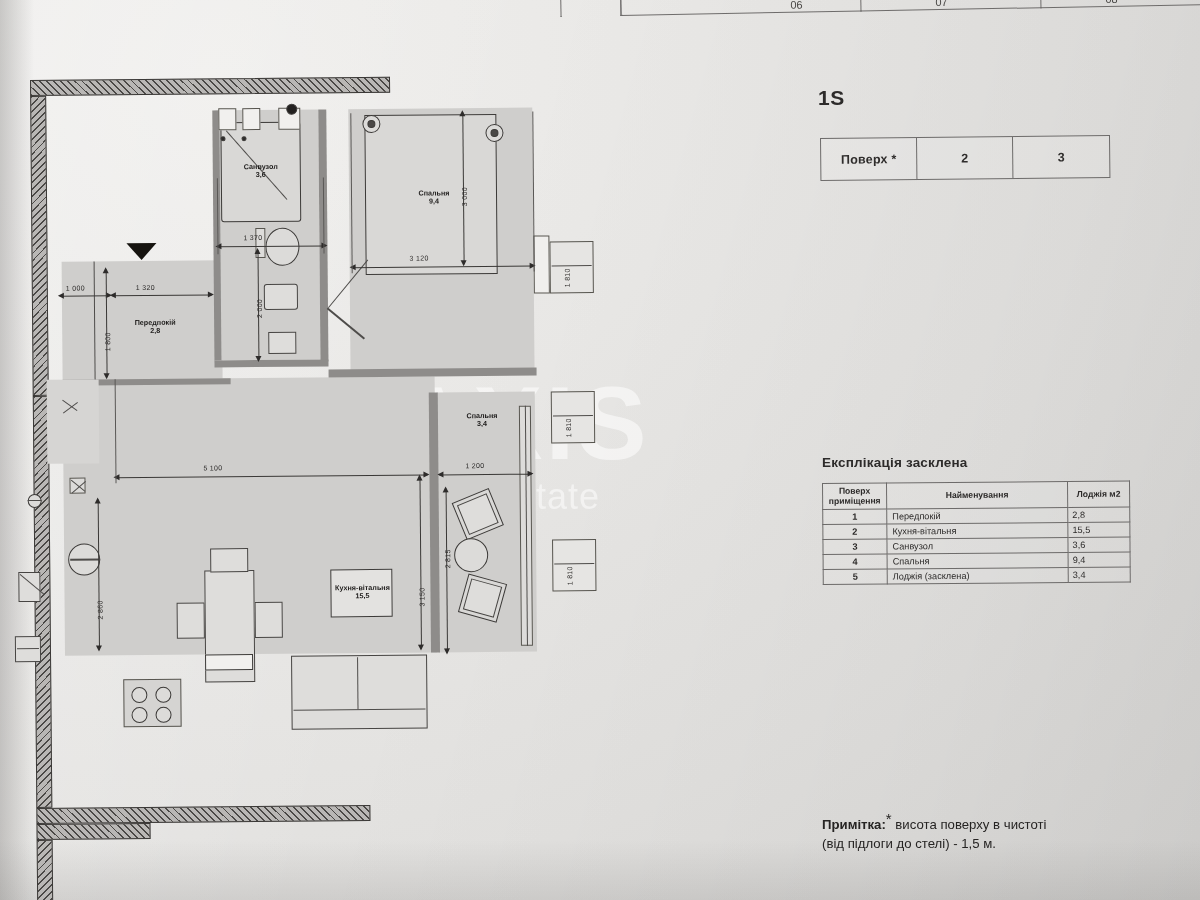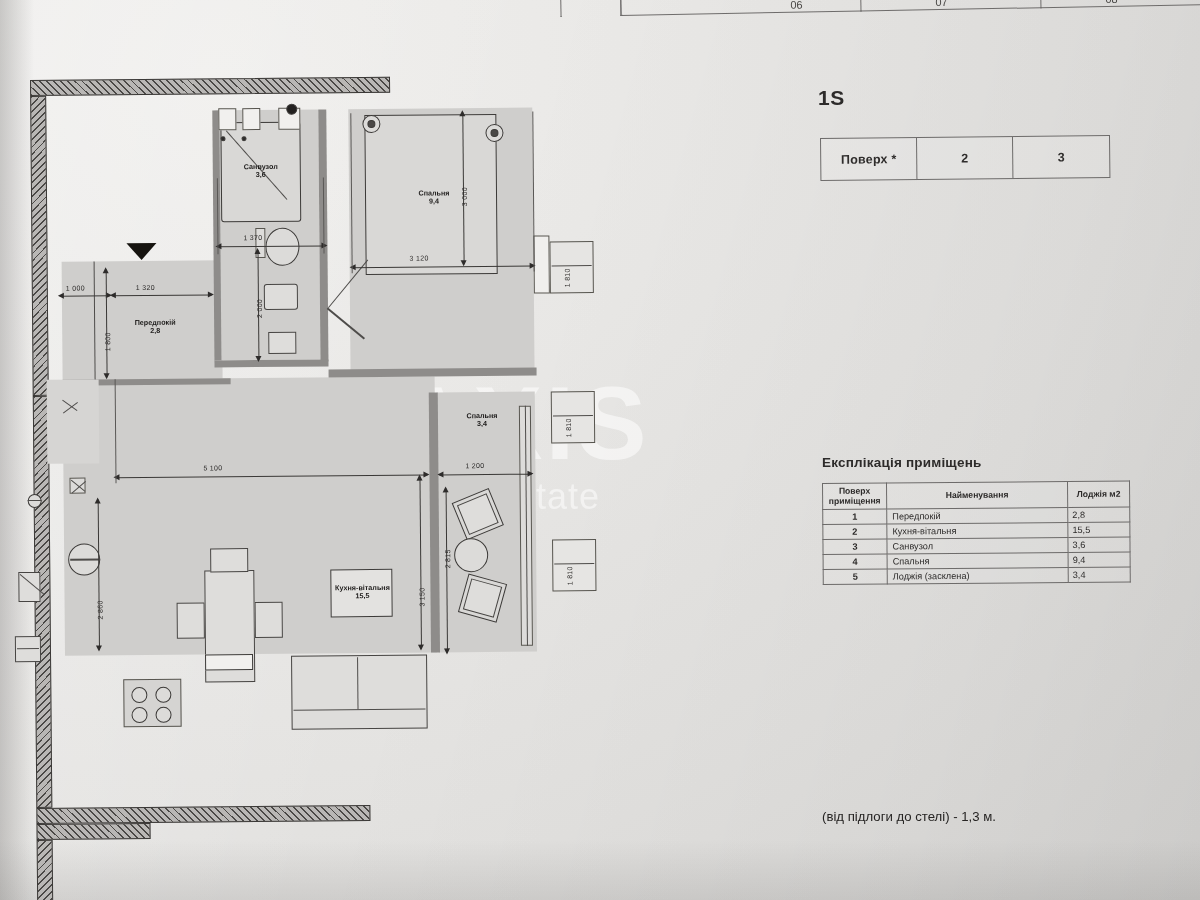--- a/index.html
+++ b/index.html
@@ -121,21 +121,21 @@
   <div class="c c1">Поверх *</div>
   <div class="c c2">2</div>
   <div class="c c3">3</div>
 </div>
 
 <div id="wm">
   <div id="wmText">AXIS</div>
   <div id="wmSub">Real Estate</div>
 </div>
 
-<div id="explTitle">Експлікація приміщень</div>
+<div id="explTitle">Експлікація засклена</div>
 <table id="explTable">
   <thead>
     <tr>
       <th>Поверх приміщення</th>
       <th>Найменування</th>
       <th>Лоджія м2</th>
     </tr>
   </thead>
   <tbody>
     <tr>
@@ -160,21 +160,24 @@
     </tr>
     <tr>
       <td class="n">5</td>
       <td class="nm">Лоджія  (засклена)</td>
       <td class="ar">3,4</td>
     </tr>
   </tbody>
 </table>
 
 <div id="note">
-  <div>(від підлоги до стелі) - 1,3 м.</div>
+  <div>
+    <b>Примітка:</b><span class="star">*</span><span> висота поверху в чистоті</span>
+  </div>
+  <div>(від підлоги до стелі) - 1,5 м.</div>
 </div>
 
 <div id="plan">
 
   <div class="hatch" style="left:158px;top:16px;width:360px;height:16px;"></div>
   <div class="hatchV" style="left:502px;top:16px;width:16px;height:300px;"></div>
   <div class="hatchV" style="left:14px;top:180px;width:16px;height:412px;"></div>
   <div class="hatch" style="left:14px;top:576px;width:334px;height:16px;"></div>
   <div class="hatch" style="left:404px;top:576px;width:114px;height:16px;"></div>
   <div class="hatchV" style="left:502px;top:316px;width:16px;height:276px;"></div>

